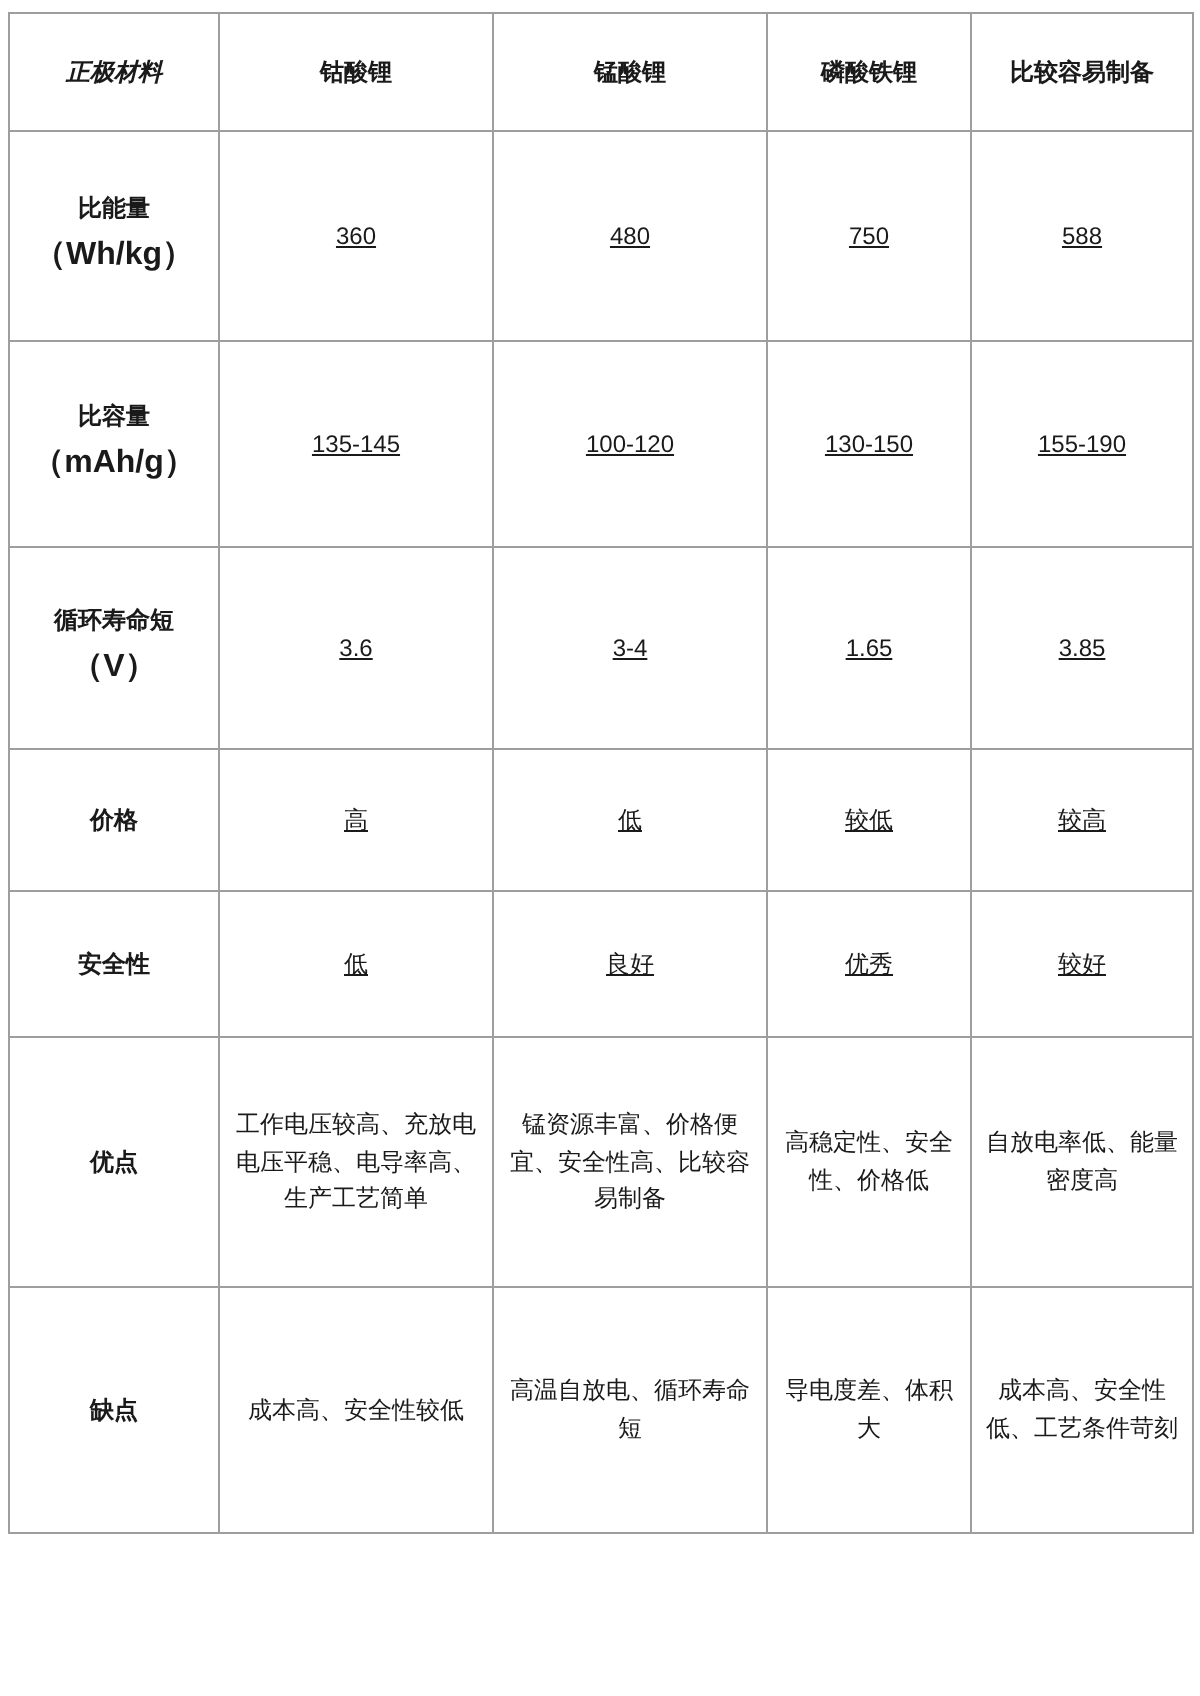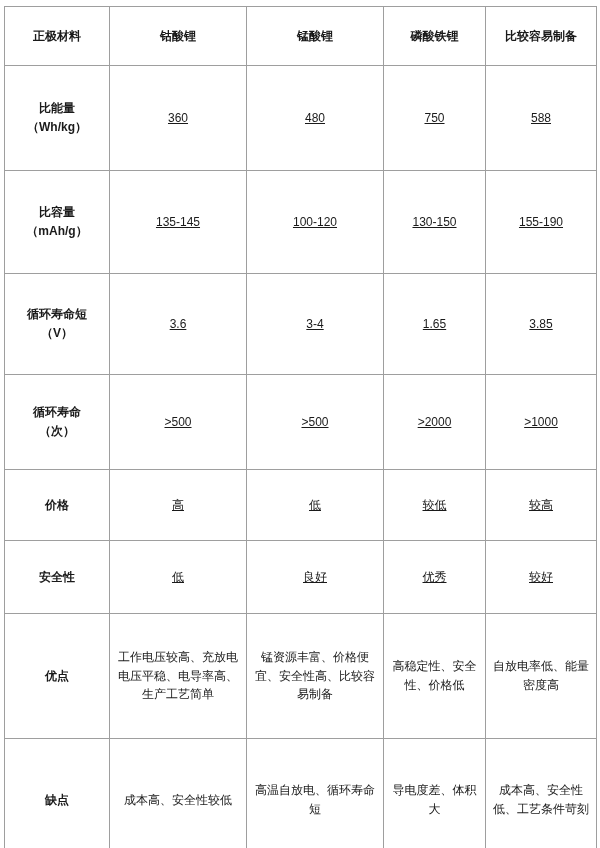--- a/index.html
+++ b/index.html
@@ -46,33 +46,34 @@
     font-size: 12.5px;
     font-weight: bold;
   }
   td.colhead {
     font-size: 13px;
     font-weight: bold;
   }
   td.corner {
     font-size: 13px;
     font-weight: bold;
+    font-style: italic;
   }
   td.value {
     font-size: 12px;
     text-decoration: underline;
   }
   td.text-block {
     font-size: 11.5px;
     line-height: 1.75;
     padding: 8px 9px;
   }
   .unit {
     display: block;
-    font-size: 12px;
+    font-size: 16px;
     line-height: 1.7;
   }
   tr.r-head td { height: 46px; }
   tr.r-energy td { height: 92px; }
   tr.r-capacity td { height: 90px; }
   tr.r-voltage td { height: 88px; }
   tr.r-cycle td { height: 82px; }
   tr.r-price td { height: 58px; }
   tr.r-safety td { height: 60px; border-radius: 24px; }
   tr.r-pros td { height: 112px; }
@@ -125,30 +126,20 @@
         <td class="rowhead">
           <span>循环寿命短</span>
           <span class="unit">（V）</span>
         </td>
         <td class="value">3.6</td>
         <td class="value">3-4</td>
         <td class="value">1.65</td>
         <td class="value">3.85</td>
       </tr>
 
-      <tr class="r-cycle">
-        <td class="rowhead">
-          <span>循环寿命</span>
-          <span class="unit">（次）</span>
-        </td>
-        <td class="value">&gt;500</td>
-        <td class="value">&gt;500</td>
-        <td class="value">&gt;2000</td>
-        <td class="value">&gt;1000</td>
-      </tr>
 
       <tr class="r-price">
         <td class="rowhead">价格</td>
         <td class="value">高</td>
         <td class="value">低</td>
         <td class="value">较低</td>
         <td class="value">较高</td>
       </tr>
 
       <tr class="r-safety">

